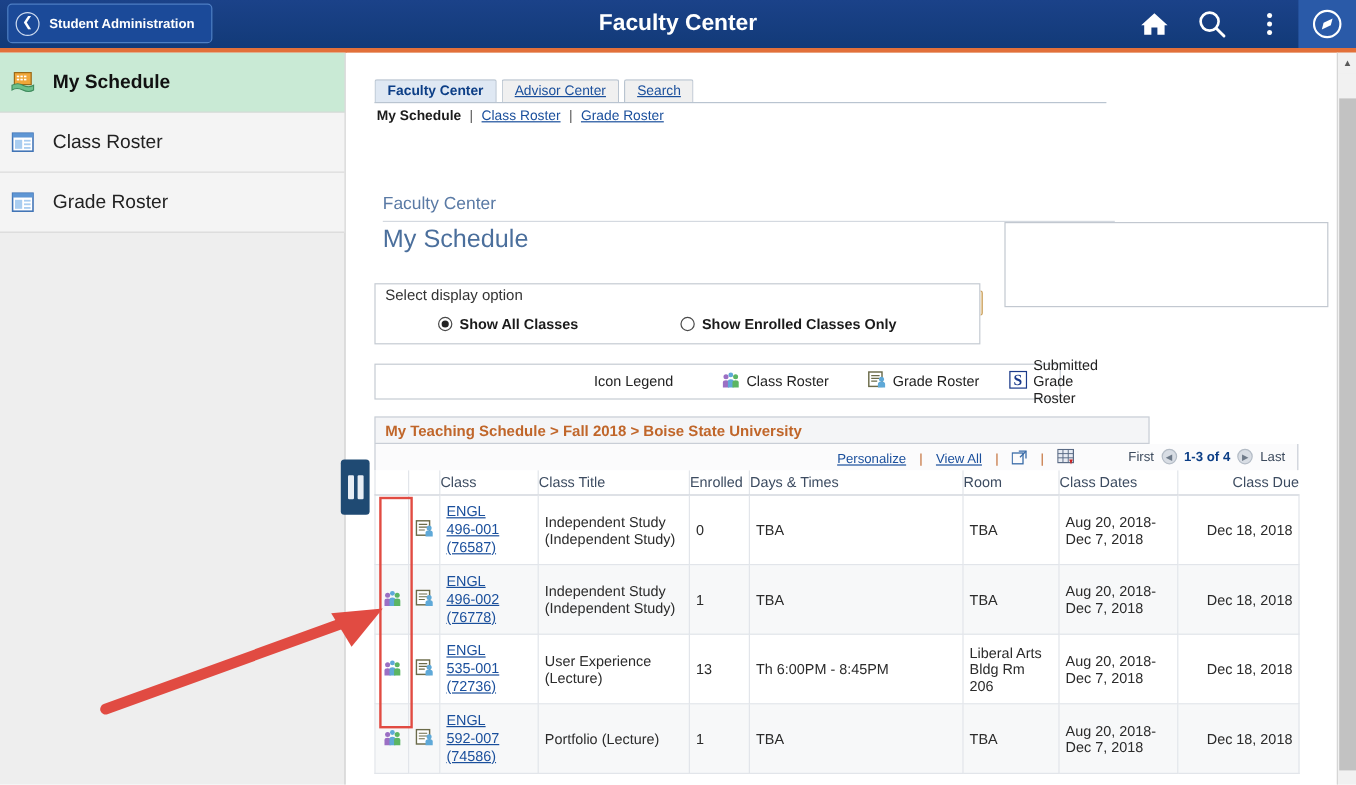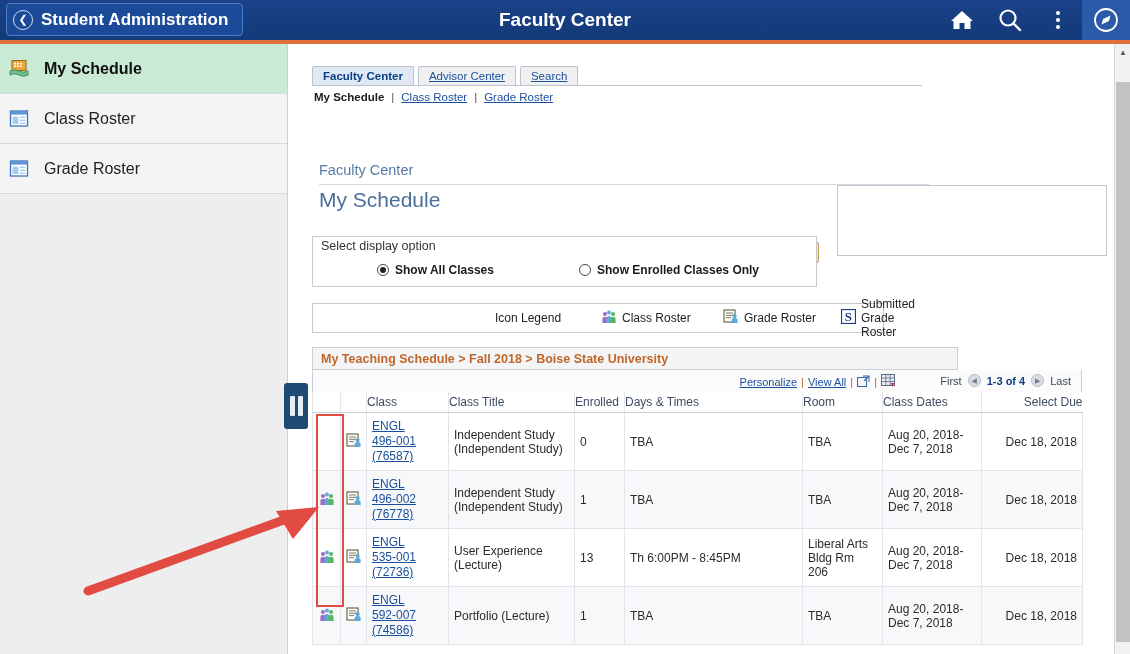--- a/index.html
+++ b/index.html
@@ -29,21 +29,21 @@
     background: #1b4a99; border: 1px solid #4e7fc4; border-radius: 4px;
     cursor: pointer;
   }
   .back-chevron {
     width: 20px; height: 20px; border-radius: 50%;
     border: 1.5px solid #cfdcf0;
     display: flex; align-items: center; justify-content: center;
     color: #fff; font-size: 11px; line-height: 1;
   }
   .back-label {
-    color: #ffffff; font-size: 17px; font-weight: bold; white-space: nowrap;
+    color: #ffffff; font-size: 11px; font-weight: bold; white-space: nowrap;
   }
   .header-title {
     position: absolute; left: 0; top: 0; width: 1130px; height: 40px;
     display: flex; align-items: center; justify-content: center;
     color: #ffffff; font-size: 19px; font-weight: bold;
     pointer-events: none;
   }
   .header-icons {
     position: absolute; right: 0; top: 0; height: 40px;
     display: flex; align-items: center;
@@ -145,21 +145,21 @@
   }
 
   
   .display-box {
     position: absolute; left: 23px; top: 192px; width: 505px; height: 51px;
     border: 1px solid #c5cbd3; background: #fff;
   }
   .display-label {
     position: absolute; left: 8px; top: 2px; font-size: 12.5px; color: #333;
   }
-  .radio-row { position: absolute; left: 16px; top: 26px; width: 100%; height: 20px; text-align: right; }
+  .radio-row { position: absolute; left: 4px; top: 26px; width: 100%; height: 20px; text-align: right; }
   .radio-opt {
     position: absolute; display: flex; align-items: center; gap: 6px;
     font-size: 12px; color: #1b1b1b; font-weight: bold; cursor: pointer;
   }
   .radio-opt.o1 { left: 48px; }
   .radio-opt.o2 { left: 250px; }
   .radio {
     width: 12px; height: 12px; border-radius: 50%;
     border: 1.5px solid #4a4a4a; background: #fff;
     display: flex; align-items: center; justify-content: center; flex: 0 0 auto;
@@ -188,21 +188,21 @@
     display: flex; align-items: center; padding-left: 8px;
     font-size: 12.5px; font-weight: bold; color: #c0662a;
   }
   .nav-bar {
     position: absolute; left: 23px; top: 326px; width: 770px; height: 22px;
     background: #fbfbfc; border-left: 1px solid #c9ced6; border-right: 1px solid #c9ced6;
     font-size: 11px; color: #1a4f9c;
   }
   .nav-left {
     position: absolute; right: 185px; top: 4px;
-    display: flex; align-items: center; gap: 4px; white-space: nowrap;
+    display: flex; align-items: center; gap: 11px; white-space: nowrap;
   }
   .nav-left .lnk { color: #1a4f9c; text-decoration: underline; cursor: pointer; }
   .nav-left .pipe { color: #c0662a; }
   .nav-right {
     position: absolute; right: 10px; top: 4px;
     display: flex; align-items: center; gap: 6px; white-space: nowrap;
   }
   .nav-right .lbl { color: #3c4a5d; }
   .nav-right .cnt { color: #0c3e86; font-weight: bold; }
   .arrow-circle {
@@ -507,21 +507,21 @@
       <thead>
         <tr>
           <th></th>
           <th></th>
           <th>Class</th>
           <th>Class Title</th>
           <th>Enrolled</th>
           <th>Days &amp; Times</th>
           <th>Room</th>
           <th>Class Dates</th>
-          <th class="th-right">Select Due</th>
+          <th class="th-right">Class Due</th>
         </tr>
       </thead>
       <tbody id="sched-body">
           <tr>
             <td class="cell-center"></td>
             <td class="cell-center"><span><svg width="16" height="15" viewBox="0 0 16 15" aria-hidden="true">
                   <rect x="1" y="1" width="11" height="12" fill="#ffffff" stroke="#6b6b4a" stroke-width="1.2"></rect>
                   <g stroke="#6b6b4a" stroke-width="0.9">
                     <line x1="3" y1="4" x2="10" y2="4"></line>
                     <line x1="3" y1="6.3" x2="10" y2="6.3"></line>

